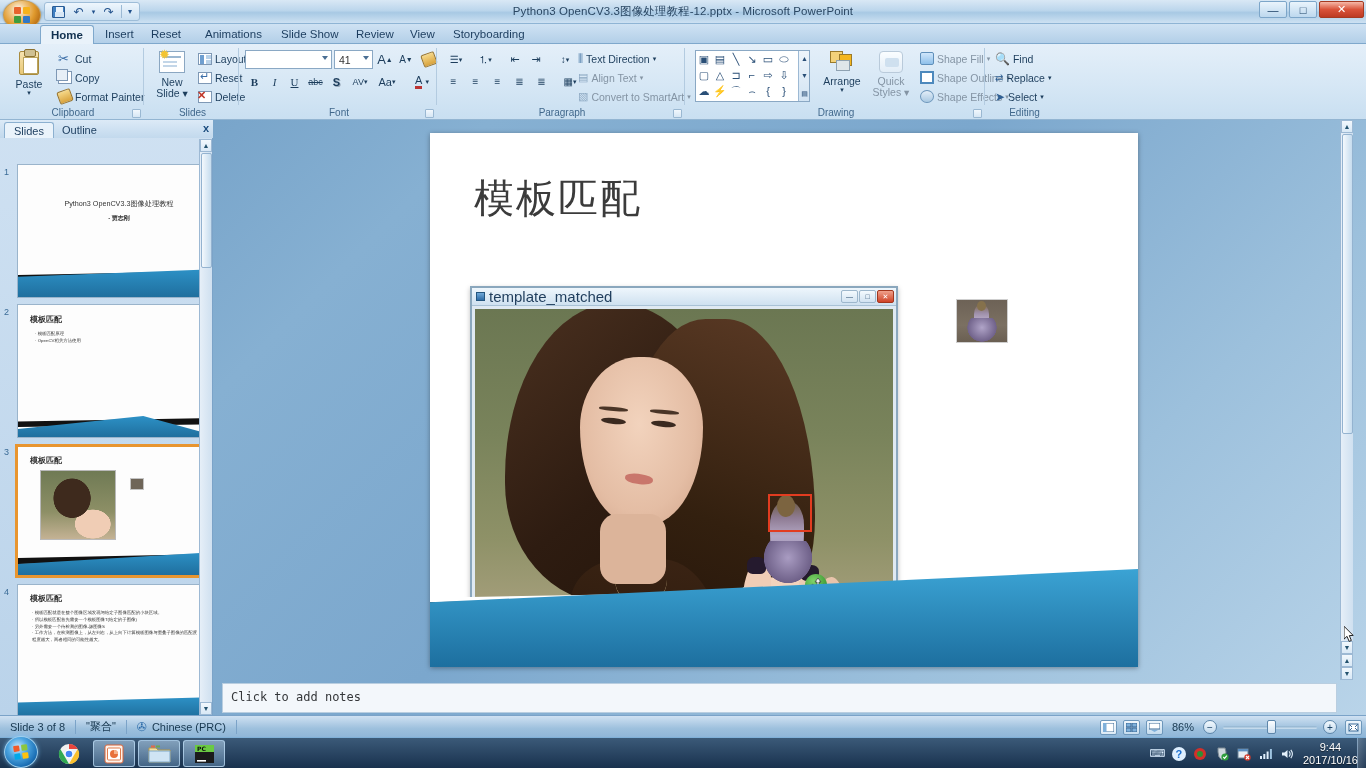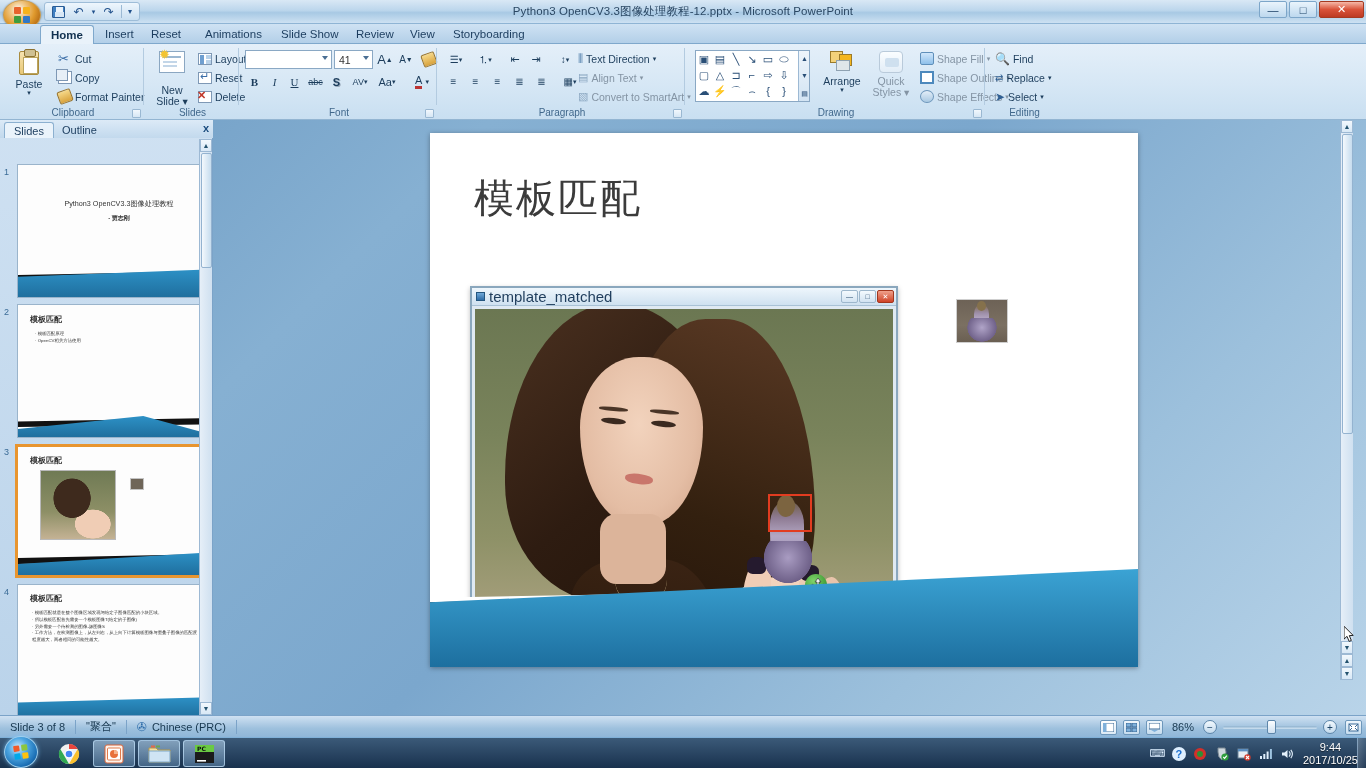--- a/index.html
+++ b/index.html
@@ -336,21 +336,21 @@
     <div class="dlg"></div>
     <div class="gsep"></div>
   </div>
 
   <div class="grp" style="left:146px;width:93px">
     <div class="bigbtn" style="left:6px;top:6px;width:40px">
       <span style="position:relative">
         <span class="ic ic-newslide"></span>
         <span class="ic-star">✹</span>
       </span>
-      <span style="margin-top:9px">New</span>
+      <span style="margin-top:1px">New</span>
       <span style="line-height:11px">Slide ▾</span>
     </div>
     <div class="smbtn" style="left:50px;top:5px">
       <span class="ic ic-layout"></span>
       <span>Layout</span>
       <span style="font-size:7px">▾</span>
     </div>
     <div class="smbtn" style="left:50px;top:24px">
       <span class="ic ic-reset"></span>
       <span>Reset</span>
@@ -725,20 +725,23 @@
 
     <div id="rscroll">
       <span class="sbtn" style="top:0">▲</span>
       <span class="sthumb"></span>
       <span class="sbtn" style="bottom:26px">▼</span>
       <span class="sbtn" style="bottom:13px">▲</span>
       <span class="sbtn" style="bottom:0">▼</span>
     </div>
   </div>
 
+  <div id="notes">
+    <div id="notesbox">Click to add notes</div>
+  </div>
 </div>
 
 <div id="status">
   <span class="sitem">Slide 3 of 8</span>
   <span class="vsep"></span>
   <span class="sitem">"聚合"</span>
   <span class="vsep"></span>
   <span class="sitem">
     <span style="font-size:12px;color:#2b6aa8">✇</span>
     <span>Chinese (PRC)</span>
@@ -867,17 +870,17 @@
       </svg>
     </span>
     <span class="trayic">
       <svg width="14" height="12" viewBox="0 0 14 12">
         <path d="M1 4.5 H3.5 L6.5 2 V10 L3.5 7.5 H1 Z" fill="#e4f1fc"></path>
         <path d="M8 3.4 Q10.3 6 8 8.6 M9.8 1.8 Q13 6 9.8 10.2" stroke="#e4f1fc" fill="none" stroke-width="1.1"></path>
       </svg>
     </span>
     <span id="clock">
       <div>9:44</div>
-      <div>2017/10/25</div>
+      <div>2017/10/16</div>
     </span>
   </div>
   <div id="showdesk"></div>
 </div>
 
 </body></html>

